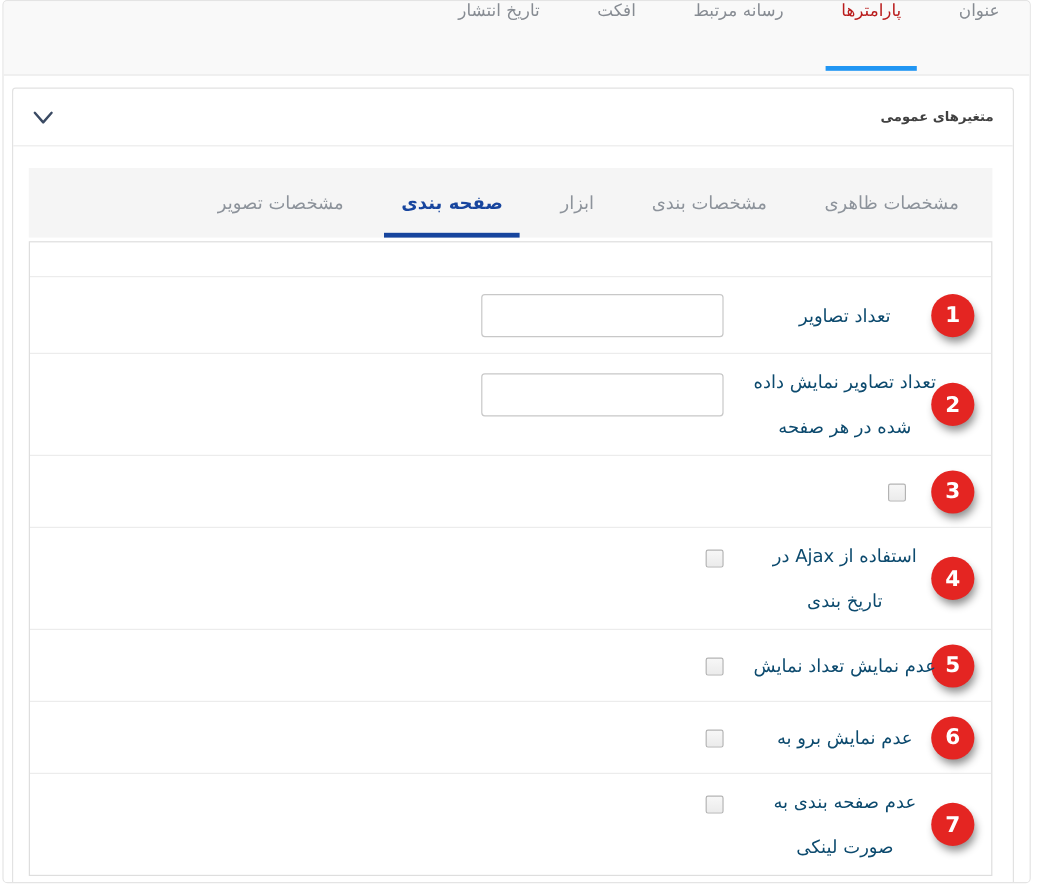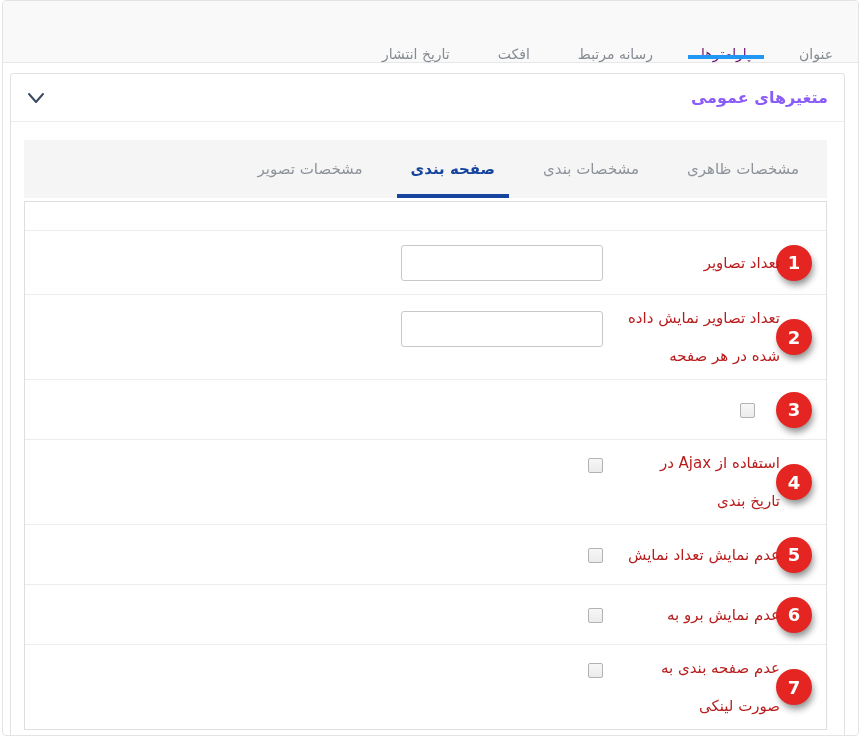--- a/index.html
+++ b/index.html
@@ -24,28 +24,28 @@
     background: #f9f9f9;
     border-bottom: 1px solid #e8e8e8;
     display: flex;
     align-items: stretch;
     padding-right: 12px;
     gap: 22px;
   }
   .top-tab {
     position: relative;
     display: flex;
-    align-items: flex-end;
+    align-items: flex-start;
     padding: 0 13px;
     font-size: 14px;
     color: #868b92;
     cursor: pointer;
     white-space: nowrap;
   }
-  .top-tab.active { color: #701a75; }
+  .top-tab.active { color: #b91c1c; }
   .top-tab.active::after {
     content: "";
     position: absolute;
     right: 0; left: 0; bottom: 3px;
     height: 4px;
     background: #2196f3;
   }
 
   
   .panel {
@@ -56,23 +56,23 @@
   }
   .panel-header {
     height: 48px;
     display: flex;
     align-items: center;
     justify-content: space-between;
     padding: 0 16px;
     border-bottom: 1px solid #ececec;
   }
   .panel-title {
-    font-size: 16px;
+    font-size: 11px;
     font-weight: bold;
-    color: #8b5cf6;
+    color: #404040;
   }
   .chevron { display: flex; align-items: center; cursor: pointer; }
 
   .panel-body { padding: 18px 17px 8px 13px; }
 
   
   .inner-tabbar {
     height: 58px;
     background: #f5f5f5;
     display: flex;
@@ -131,22 +131,22 @@
     display: flex;
     align-items: center;
     justify-content: center;
     box-shadow: 2px 5px 7px -1px rgba(0,0,0,0.45);
     margin-left: -4px;
   }
   .row-label {
     width: 152px;
     font-size: 15px;
     line-height: 38px;
-    color: #b91c1c;
-    text-align: right;
+    color: #0c4a6e;
+    text-align: center;
   }
   .control-slot {
     width: 202px;
     margin-right: 25px;
     display: flex;
     justify-content: flex-start; 
   }
   .form-row.tall .control-slot {
     align-self: flex-start;
     margin-top: 12px;
@@ -205,20 +205,23 @@
     </div>
 
     <div class="panel-body">
       <div class="inner-tabbar">
           <div class="inner-tab">
     <span>مشخصات ظاهری</span>
   </div>
           <div class="inner-tab">
     <span>مشخصات بندی</span>
   </div>
+          <div class="inner-tab">
+    <span>ابزار</span>
+  </div>
           <div class="inner-tab active">
     <span>صفحه بندی</span>
   </div>
           <div class="inner-tab">
     <span>مشخصات تصویر</span>
   </div>
         </div>
       <div class="form-box">
         <div class="empty-row"></div>
         <div id="form-rows">

